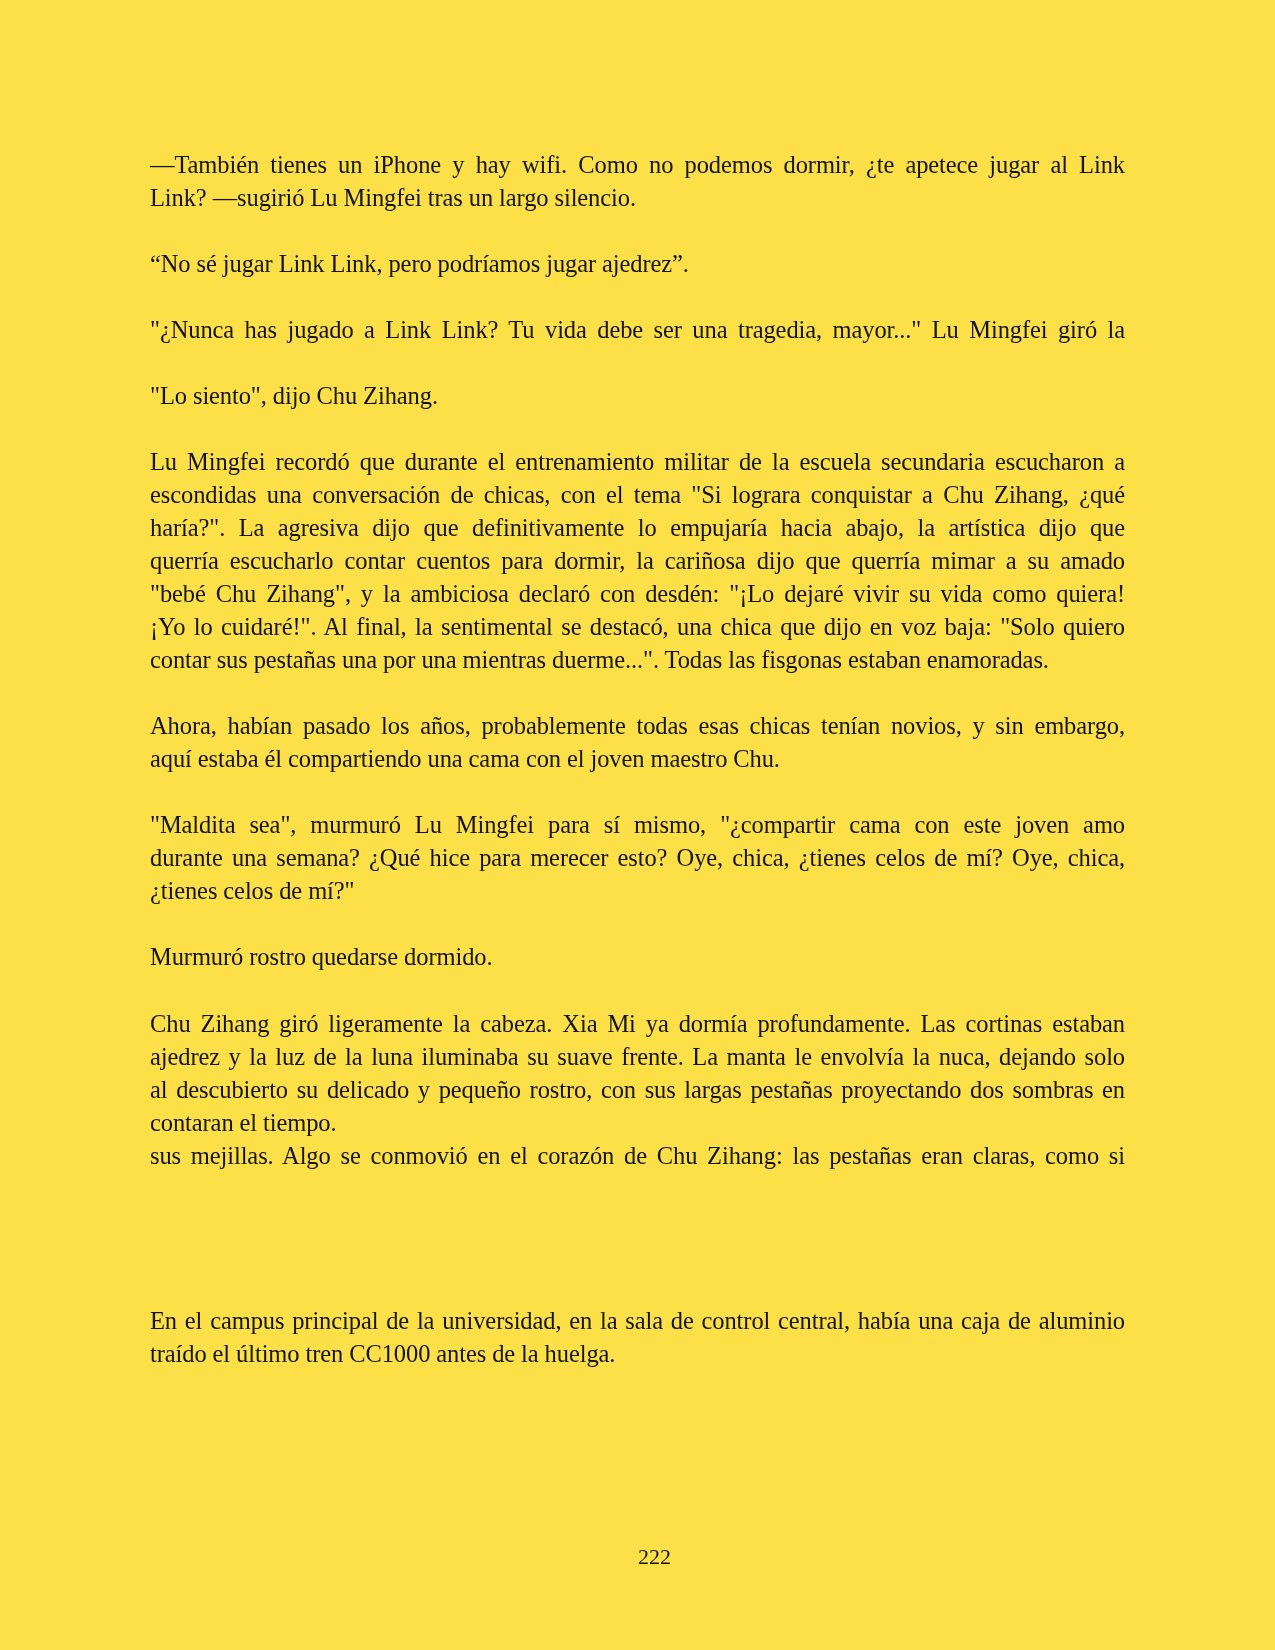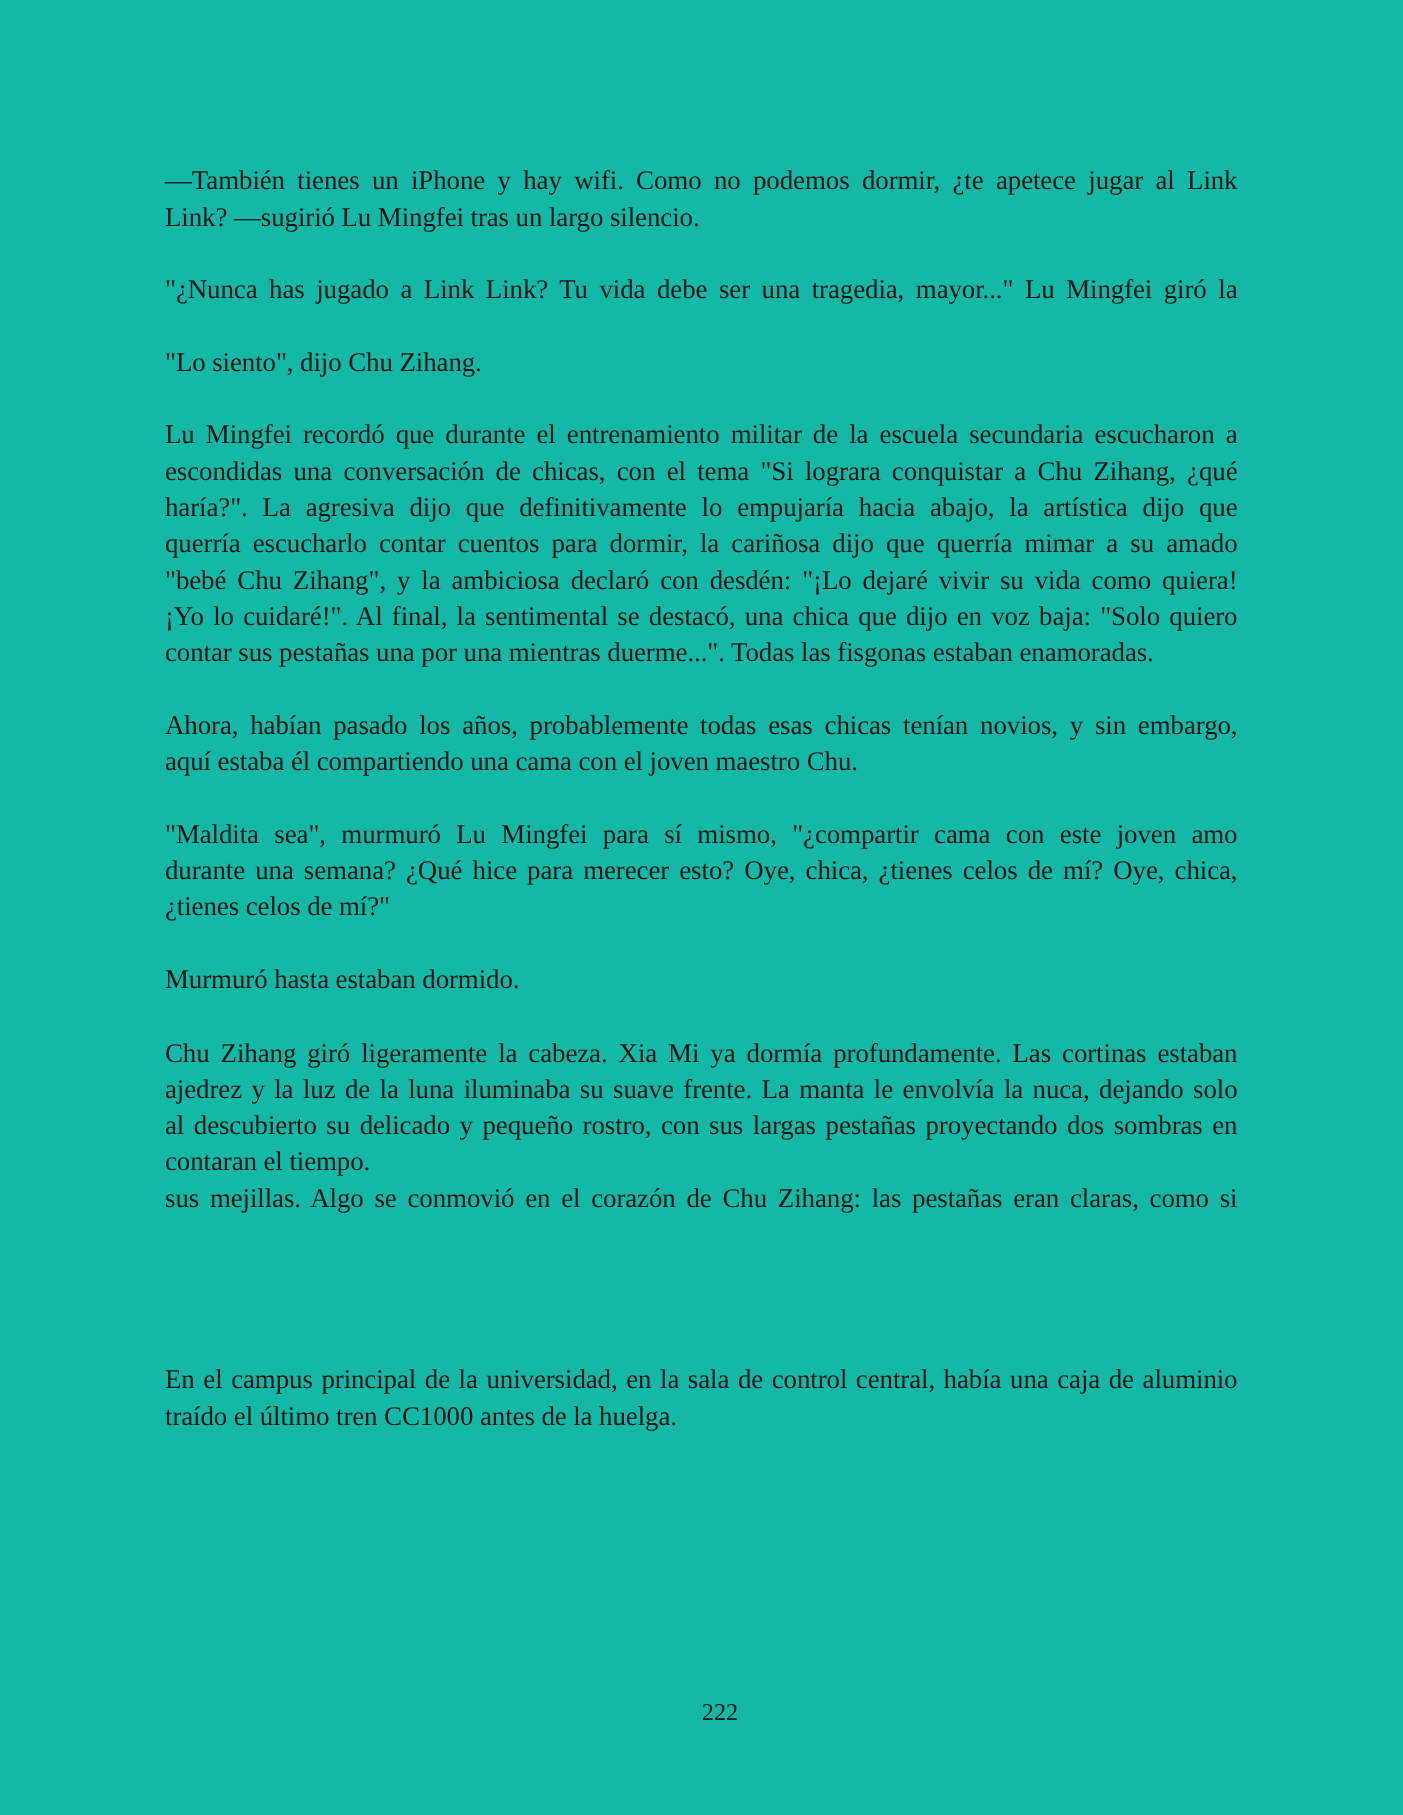--- a/index.html
+++ b/index.html
@@ -14,21 +14,21 @@
       overflow: hidden;
       font-family: "Liberation Serif", "DejaVu Serif", serif;
       color: #141414;
     }
     .page {
       position: absolute;
       left: 0;
       top: 0;
       width: 1275px;
       height: 1650px;
-      background: #14b8a6;
+      background: #fde047;
     }
     .text-block {
       position: absolute;
       left: 150px;
       top: 148px;
       width: 975px;
     }
     .para {
       margin: 0 0 33px 0;
     }
@@ -66,20 +66,23 @@
 <body>
 
 <div class="page">
   <div class="text-block">
 
     <p class="para">
       <span class="line">—También tienes un iPhone y hay wifi. Como no podemos dormir, ¿te apetece jugar al Link</span>
       <span class="line last">Link? —sugirió Lu Mingfei tras un largo silencio.</span>
     </p>
 
+    <p class="para">
+      <span class="line last">“No sé jugar Link Link, pero podríamos jugar ajedrez”.</span>
+    </p>
 
     <p class="para">
       <span class="line">"¿Nunca has jugado a Link Link? Tu vida debe ser una tragedia, mayor..." Lu Mingfei giró la</span>
     </p>
 
     <p class="para">
       <span class="line last">"Lo siento", dijo Chu Zihang.</span>
     </p>
 
     <p class="para">
@@ -97,21 +100,21 @@
       <span class="line last">aquí estaba él compartiendo una cama con el joven maestro Chu.</span>
     </p>
 
     <p class="para">
       <span class="line">"Maldita sea", murmuró Lu Mingfei para sí mismo, "¿compartir cama con este joven amo</span>
       <span class="line">durante una semana? ¿Qué hice para merecer esto? Oye, chica, ¿tienes celos de mí? Oye, chica,</span>
       <span class="line last">¿tienes celos de mí?"</span>
     </p>
 
     <p class="para">
-      <span class="line last">Murmuró hasta estaban dormido.</span>
+      <span class="line last">Murmuró rostro quedarse dormido.</span>
     </p>
 
     <p class="para section-break-after">
       <span class="line">Chu Zihang giró ligeramente la cabeza. Xia Mi ya dormía profundamente. Las cortinas estaban</span>
       <span class="line">ajedrez y la luz de la luna iluminaba su suave frente. La manta le envolvía la nuca, dejando solo</span>
       <span class="line">al descubierto su delicado y pequeño rostro, con sus largas pestañas proyectando dos sombras en</span>
       <span class="line last">contaran el tiempo.</span>
       <span class="line">sus mejillas. Algo se conmovió en el corazón de Chu Zihang: las pestañas eran claras, como si</span>
     </p>
 

